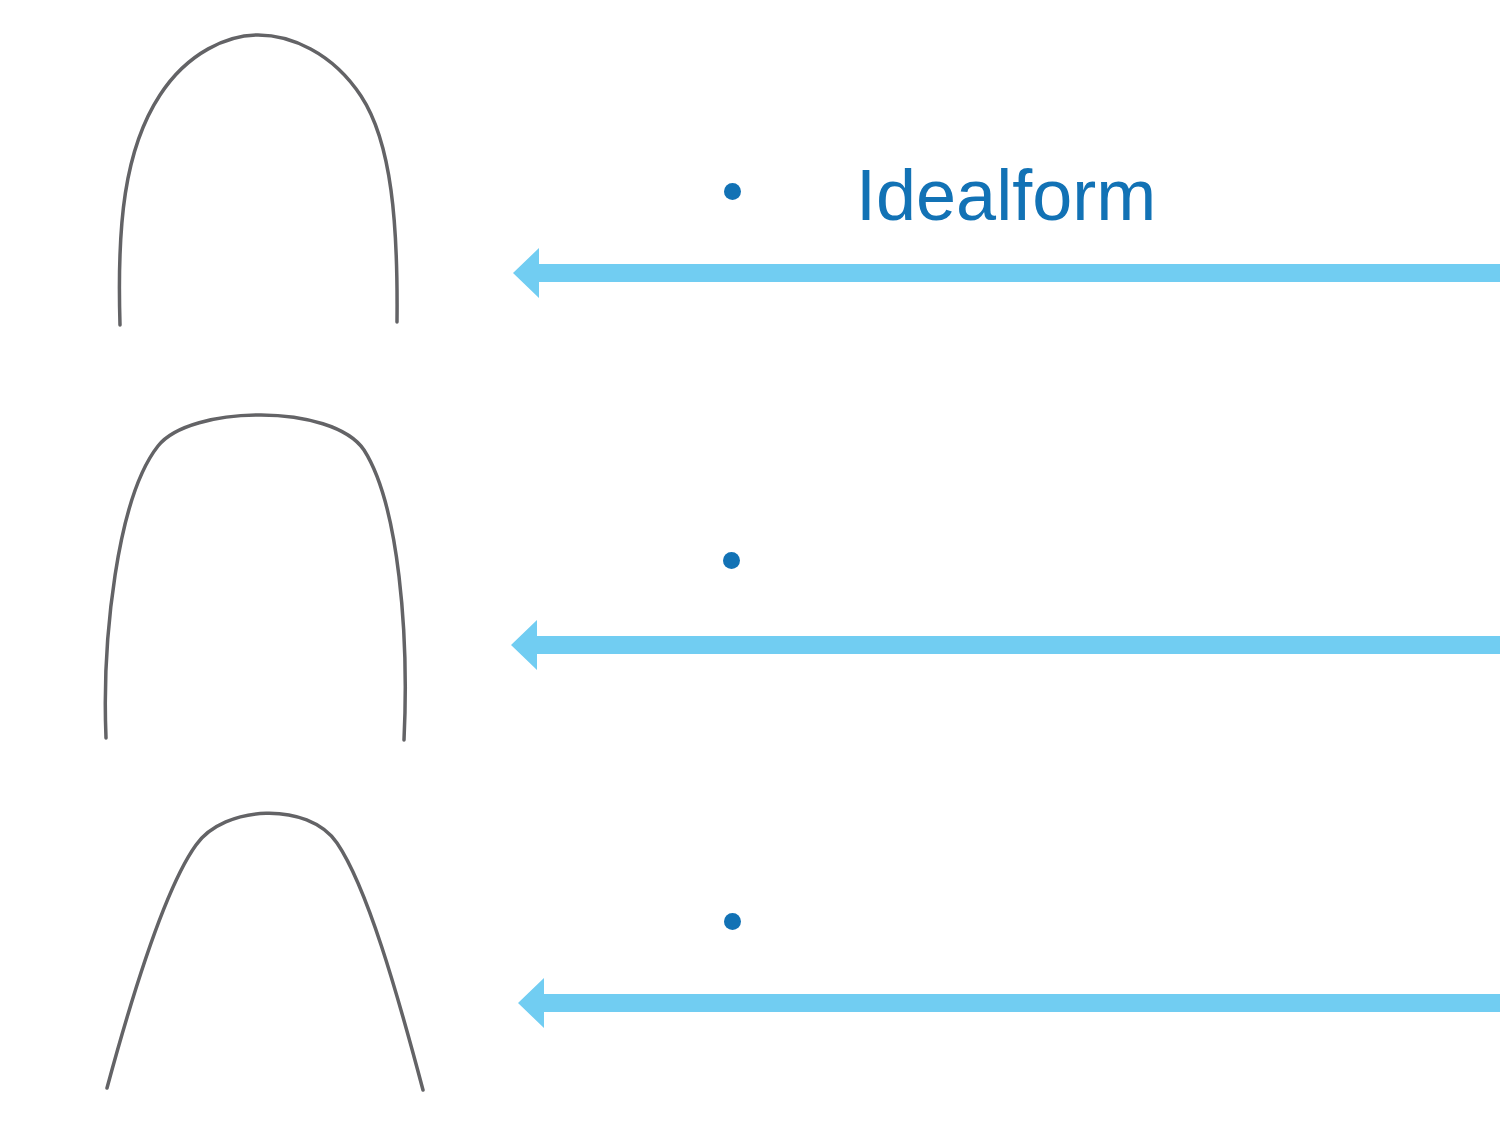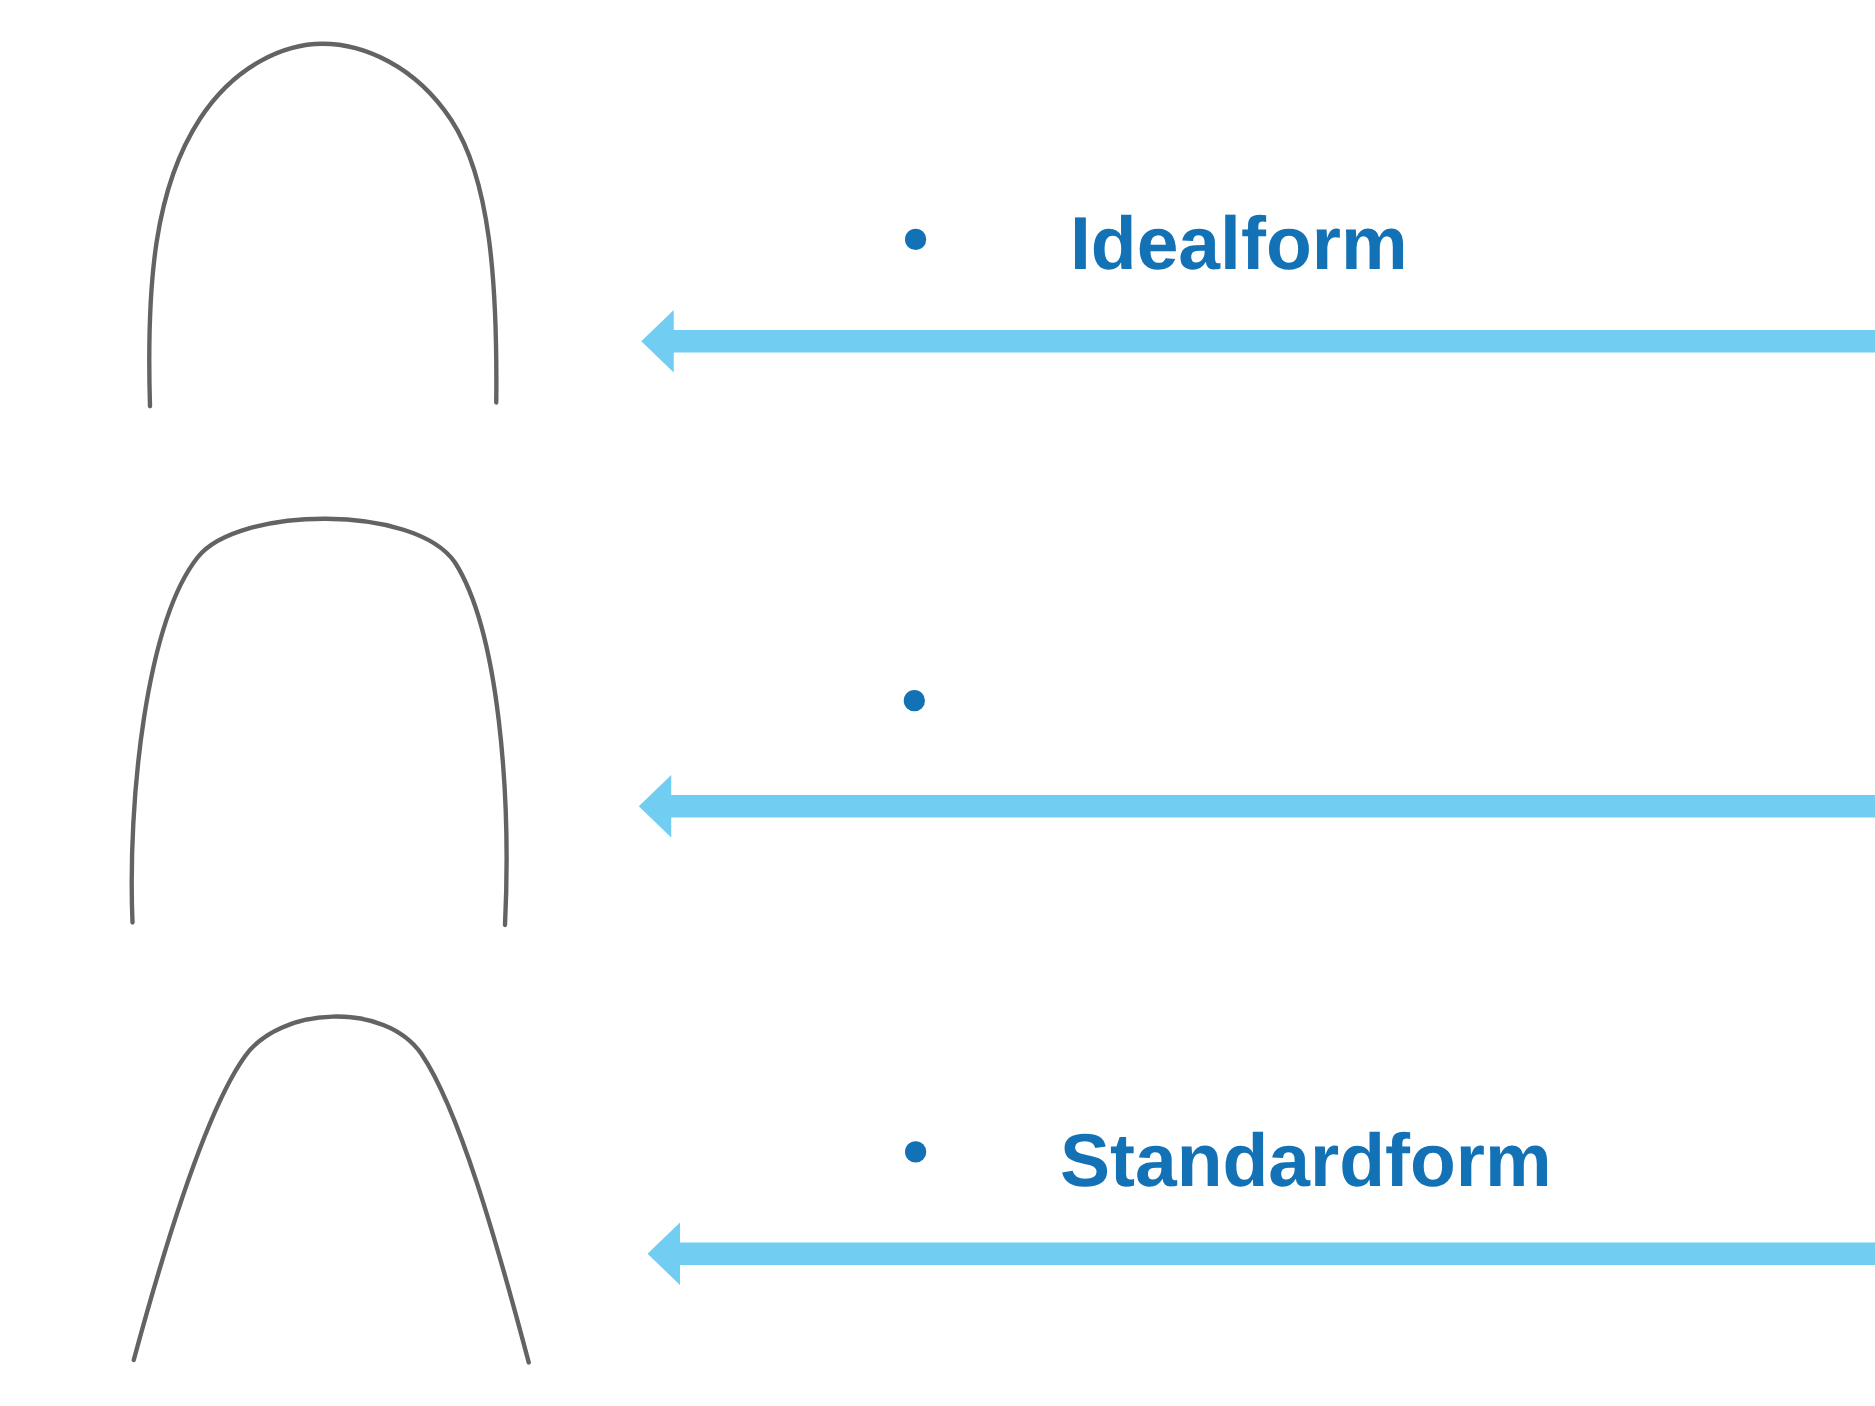--- a/index.html
+++ b/index.html
@@ -27,24 +27,23 @@
     stroke: var(--wire-gray, #636366);
     stroke-width: 3.5;
     stroke-linecap: round;
   }
   .arrow {
     fill: var(--arrow-blue, #71cdf2);
   }
   .item-label {
     position: absolute;
     color: var(--label-blue, #1272b5);
-    font-size: 60px;
+    font-size: 72px;
     line-height: 90px;
     white-space: nowrap;
-    font-weight: bold;
   }
   .bullet-dot {
     position: absolute;
     width: 17px;
     height: 17px;
     border-radius: 50%;
     background: var(--label-blue, #1272b5);
   }
   .label-1 { left: 856px; top: 150px; }
   .label-2 { left: 856px; top: 515px; }
@@ -68,15 +67,14 @@
     <polygon class="arrow" points="511,645 537,620 537,636 1500,636 1500,654 537,654 537,670"></polygon>
     <polygon class="arrow" points="518,1003 544,978 544,994 1500,994 1500,1012 544,1012 544,1028"></polygon>
   </svg>
 
   <span class="bullet-dot bullet-1"></span>
   <div class="item-label label-1">Idealform</div>
 
   <span class="bullet-dot bullet-2"></span>
 
   <span class="bullet-dot bullet-3"></span>
-  <div class="item-label label-3">Standardform</div>
 
 </div>
 
 </body></html>

